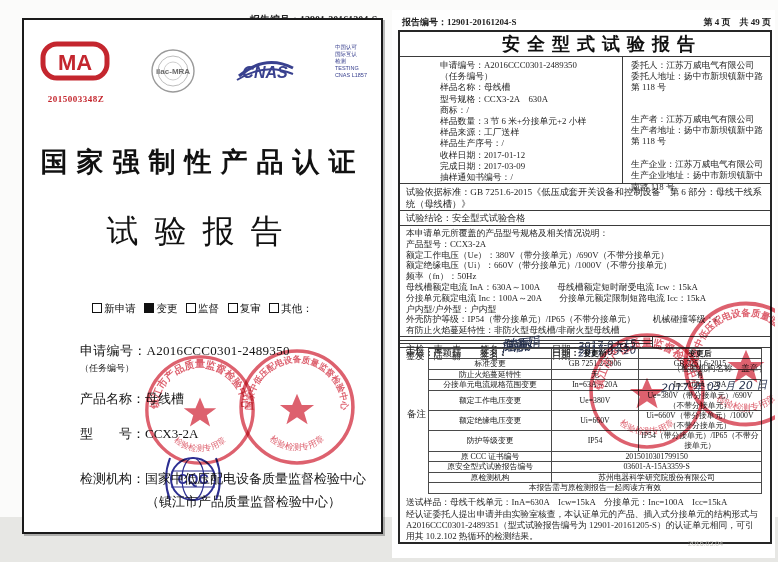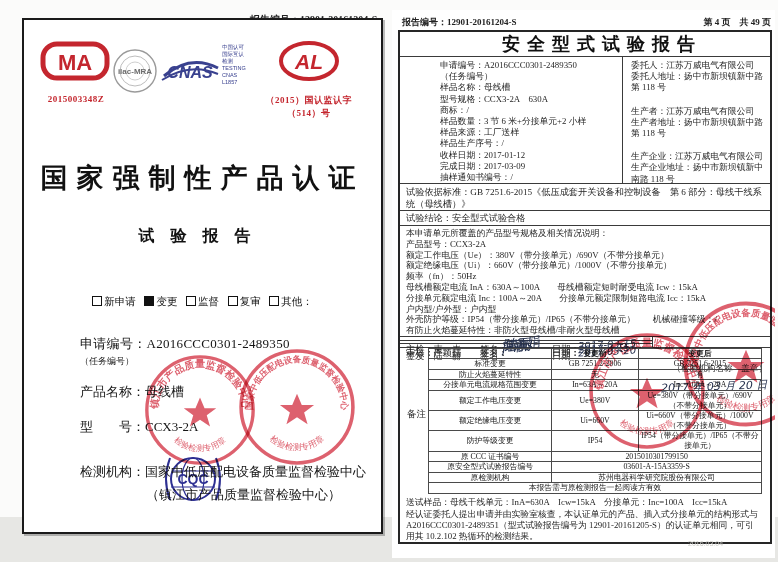--- a/index.html
+++ b/index.html
@@ -11,42 +11,42 @@
   }
   .page{position:absolute;background:#fff;}
   
   .report-no-left{position:absolute;left:250px;top:13px;font-size:10px;font-weight:bold;color:#222;}
   .page-left{left:22px;top:18px;width:357px;height:512px;border:2px solid #1a1a1a;box-shadow:2px 2px 0 rgba(0,0,0,.25);}
   .logo-row{display:flex;align-items:flex-start;justify-content:space-between;padding:20px 14px 0 16px;}
   .logo-item{text-align:center;}
   .cma-caption,.al-caption{font-size:9px;color:#c4262e;font-weight:bold;margin-top:4px;letter-spacing:.5px;}
   .cnas-side{font-size:5.5px;line-height:7px;color:#39418f;white-space:pre-line;text-align:left;margin-top:4px;font-family:"Liberation Sans",sans-serif;}
   .lp-title1{margin-top:40px;text-align:center;font-size:27px;font-weight:600;letter-spacing:9px;color:#111;}
-  .lp-title2{margin-top:30px;text-align:center;font-size:16px;font-weight:700;letter-spacing:16px;color:#111;}
+  .lp-title2{margin-top:30px;text-align:center;font-size:32px;font-weight:400;letter-spacing:16px;color:#111;}
   .cb-row{margin-top:48px;text-align:center;font-size:10.5px;color:#111;}
   .cb-item{margin:0 3px;white-space:nowrap;}
   .cb{display:inline-block;width:8px;height:8px;border:1px solid #111;vertical-align:-1px;margin-right:2px;background:#fff;}
   .cb.filled{background:#111;}
   .lp-fields{margin:26px 0 0 56px;font-size:13px;color:#141414;position:relative;z-index:2;}
   .lp-app{letter-spacing:.3px;}
   .lp-task{font-size:9px;margin-top:2px;}
   .lp-prod{margin-top:15px;}
   .lp-model{margin-top:17px;}
   .lp-agency{margin-top:27px;}
   .lp-agency2{margin-top:5px;margin-left:66px;}
   
   .page-right{left:392px;top:10px;width:383px;height:548px;overflow:hidden;}
   .rp-header{position:absolute;top:6px;left:10px;right:4px;display:flex;justify-content:space-between;font-size:9px;font-weight:bold;color:#222;}
   .frame{position:absolute;left:6px;top:20px;right:3px;bottom:14px;border:2px solid #262626;display:flex;flex-direction:column;font-size:9px;}
   .row{border-bottom:1px solid #3a3a3a;padding-left:34px;}
   .row-title{height:30px;display:flex;align-items:center;justify-content:center;font-size:18px;font-weight:bold;letter-spacing:7px;color:#111;}
   .row-info{height:126px;display:flex;}
   .info-left{width:53%;border-right:1px solid #3a3a3a;padding:3px 4px 0 6px;line-height:11.2px;font-size:8.8px;}
   .info-right{flex:1;padding:3px 4px 0 8px;line-height:11.2px;font-size:8.8px;}
-  .ir-b2{margin-top:12px;}
+  .ir-b2{margin-top:20px;}
   .ir-b3{margin-top:12px;}
   .row-standard{height:28px;padding:2px 6px 0;line-height:12px;font-size:9.2px;}
   .row-conclusion{height:15px;padding:1px 6px 0;font-size:9.2px;}
   .row-coverage{height:110px;padding:2px 6px 0;line-height:10.8px;font-size:8.8px;}
   .row-sign{height:70px;display:flex;border-bottom:1px solid #3a3a3a;}
   .sign-left{width:68%;display:flex;flex-direction:column;border-right:1px solid #3a3a3a;}
   .sign-cell{flex:1;position:relative;border-bottom:1px solid #3a3a3a;font-size:9.2px;}
   .sign-cell:last-child{border-bottom:none;}
   .s-role{position:absolute;left:6px;top:6px;}
   .s-sig-label{position:absolute;left:80px;top:6px;}
@@ -100,27 +100,20 @@
         <text x="32" y="26" text-anchor="middle" font-size="16" font-weight="bold" font-style="italic" fill="#39418f" font-family="Liberation Sans,sans-serif">CNAS</text>
       </svg>
     </div>
     <div class="logo-item">
       <div class="cnas-side">中国认可
 国际互认
 检测
 TESTING
 CNAS L1857</div>
     </div>
-    <div class="logo-item">
-      <svg width="64" height="46" viewBox="0 0 64 46">
-        <ellipse cx="32" cy="21" rx="28" ry="18" fill="none" stroke="#c4262e" stroke-width="4"></ellipse>
-        <text x="32" y="29" text-anchor="middle" font-size="21" font-weight="bold" font-style="italic" fill="#c4262e" font-family="Liberation Sans,sans-serif">AL</text>
-      </svg>
-      <div class="al-caption">（2015）国认监认字（514）号</div>
-    </div>
   </div>
 
   <div class="lp-title1">国家强制性产品认证</div>
   <div class="lp-title2">试验报告</div>
 
   <div class="cb-row">
     <span class="cb-item"><span class="cb"></span><span>新申请</span></span>
     <span class="cb-item"><span class="cb filled"></span><span>变更</span></span>
     <span class="cb-item"><span class="cb"></span><span>监督</span></span>
     <span class="cb-item"><span class="cb"></span><span>复审</span></span>

